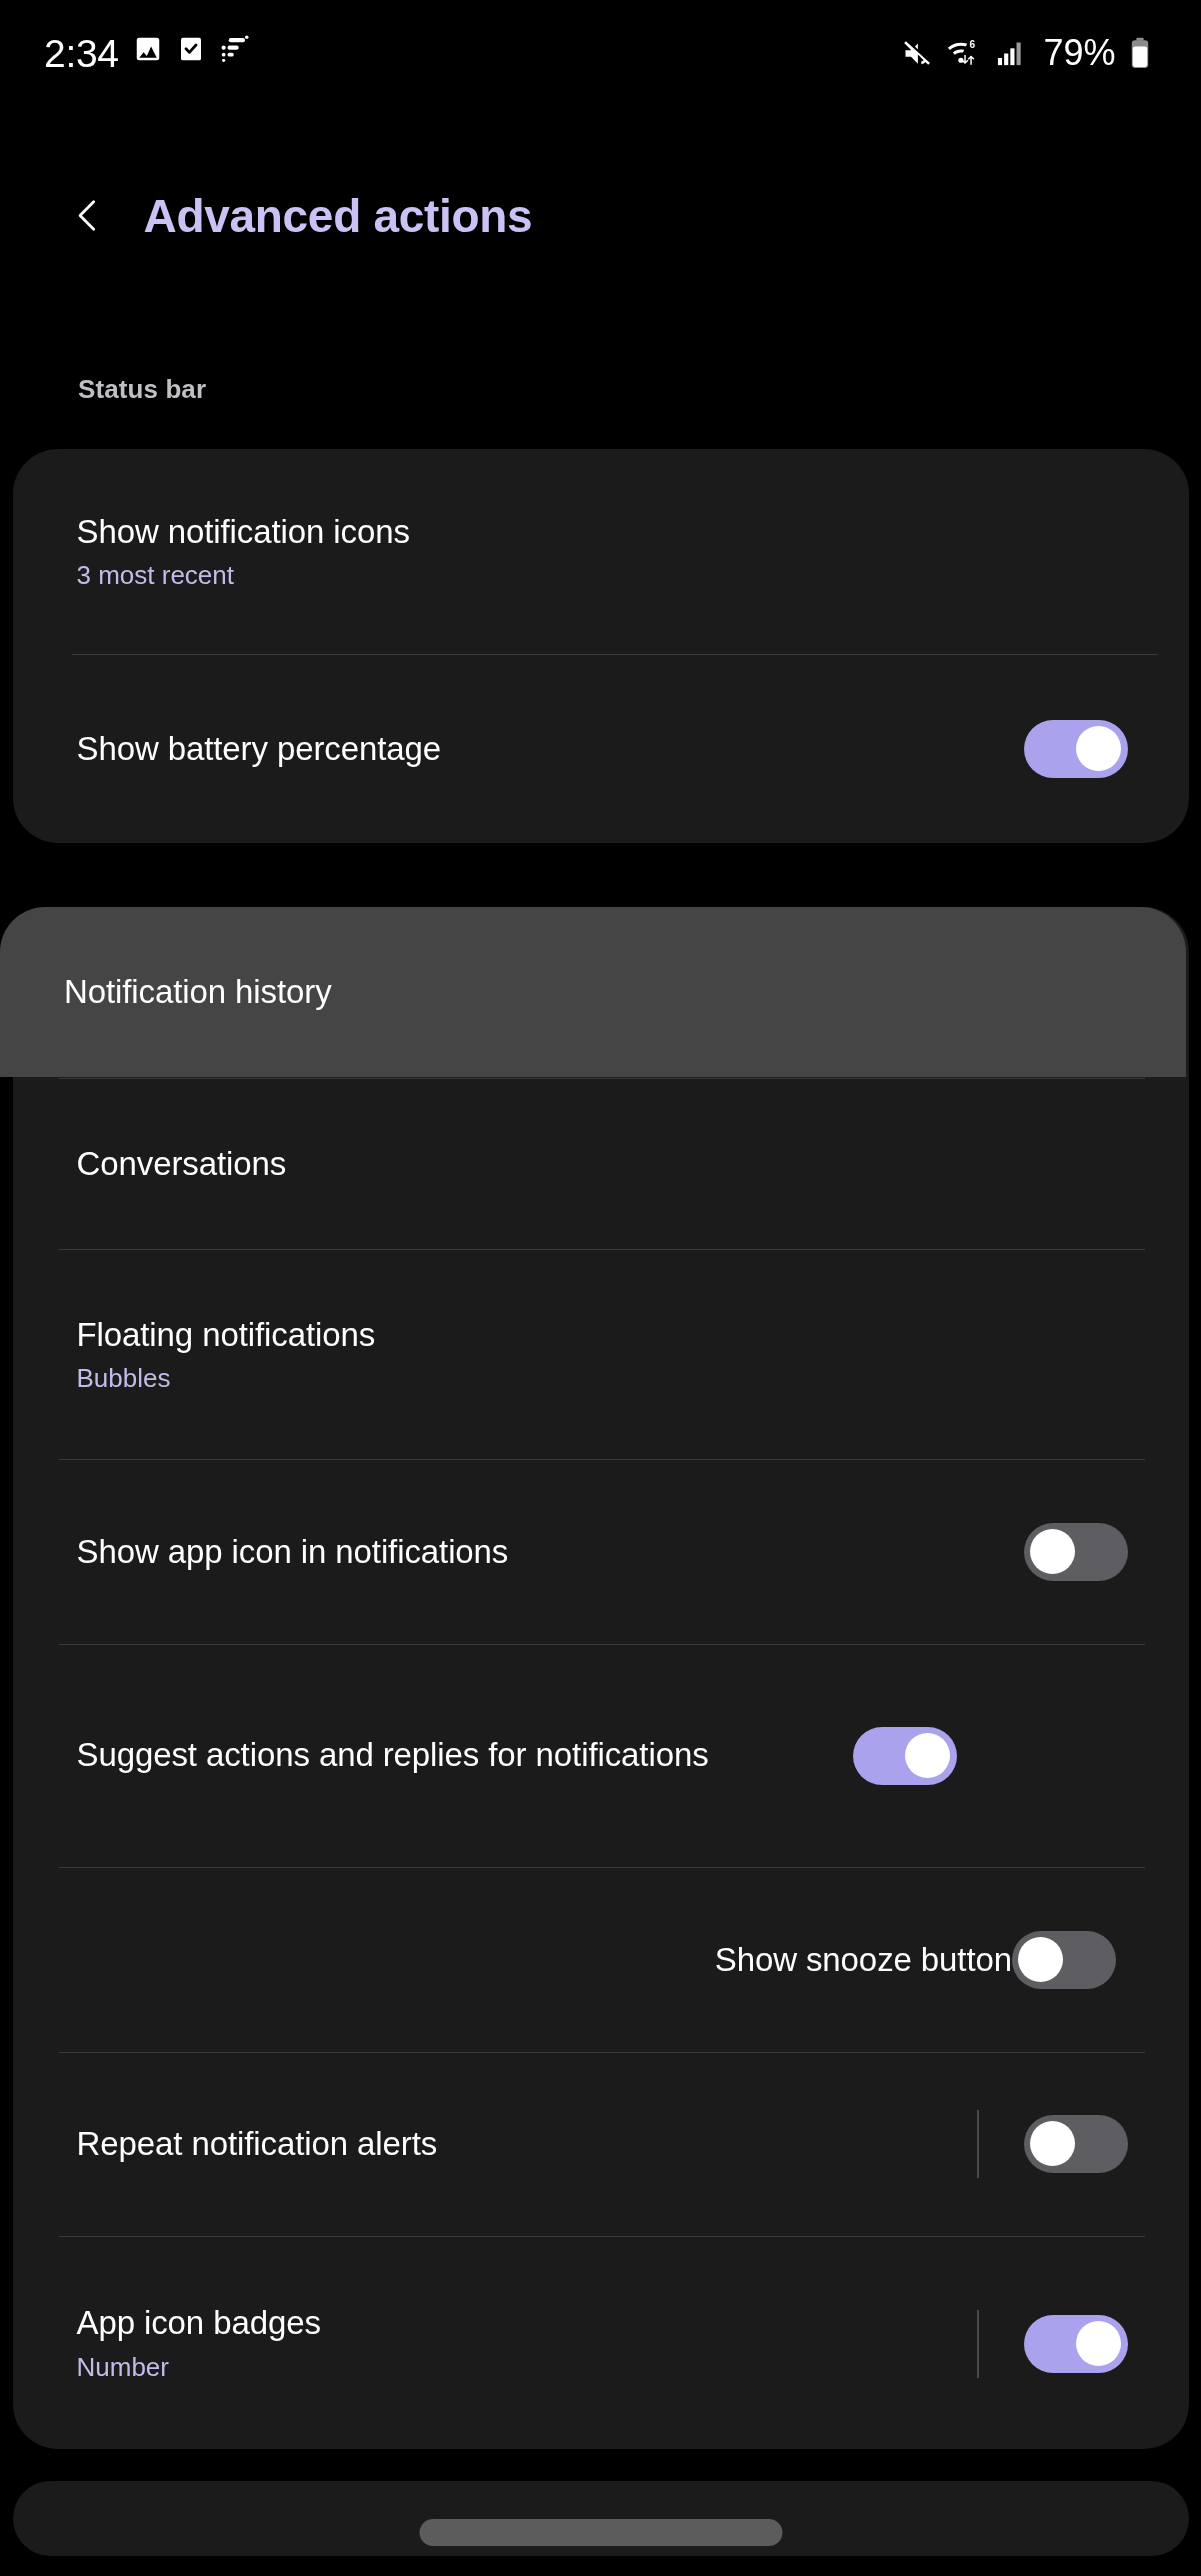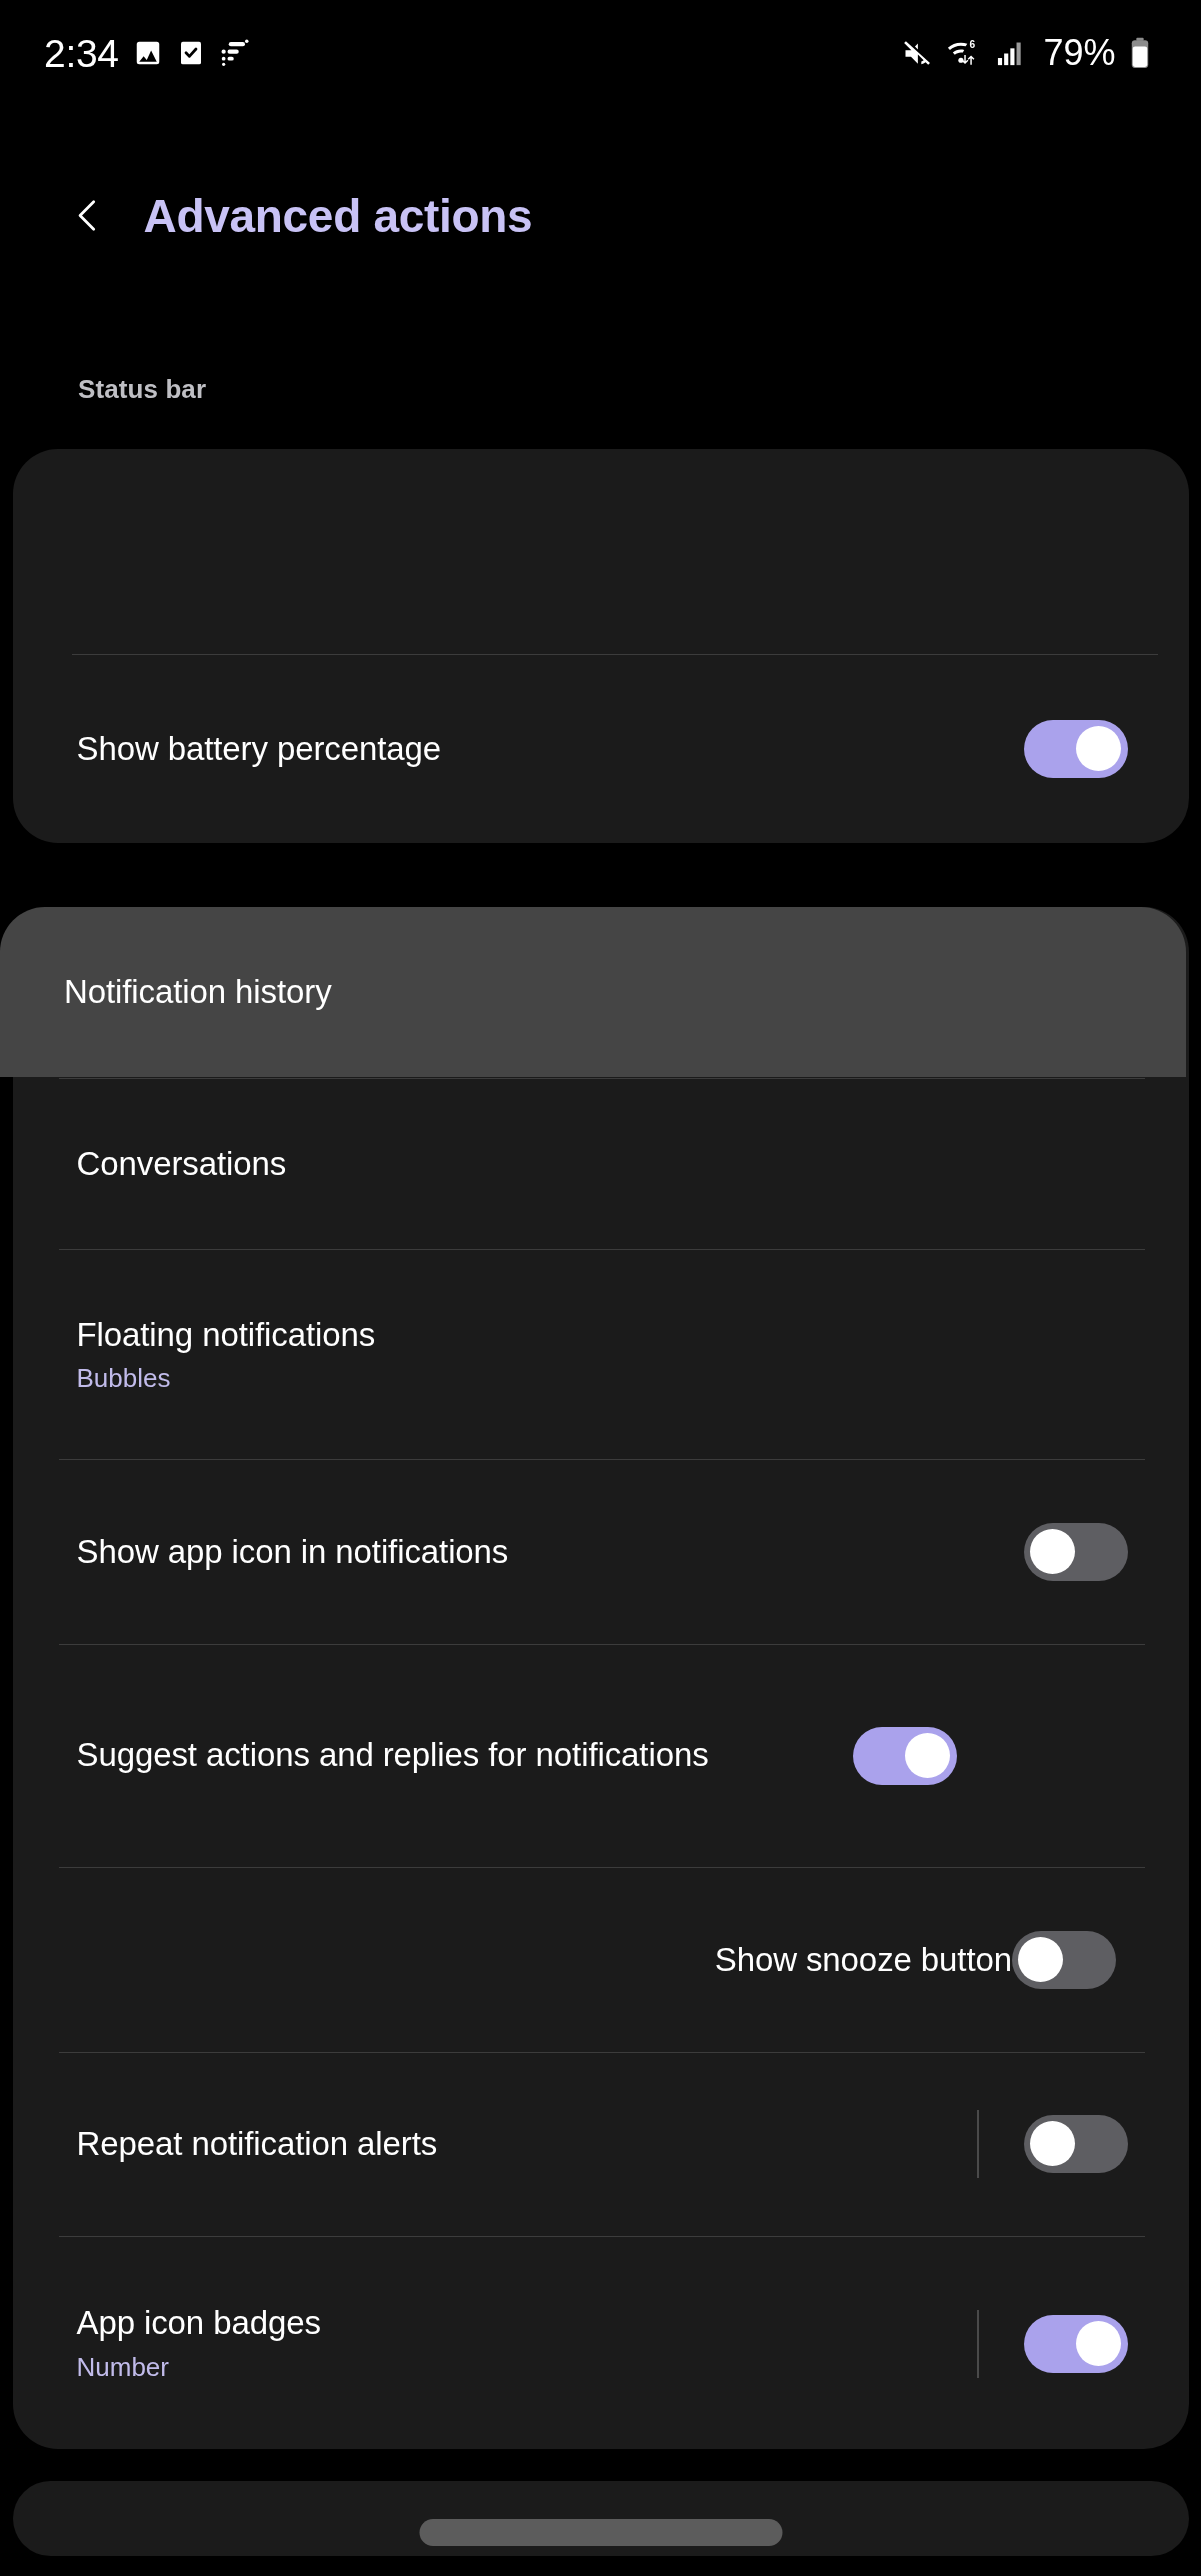--- a/index.html
+++ b/index.html
@@ -30,21 +30,20 @@
     width: 1201px;
     height: 106px;
     display: flex;
     align-items: center;
     justify-content: space-between;
     padding: 0 49px 0 44px;
     box-sizing: border-box;
   }
   .sb-left {
     display: flex;
-    align-items: center;
     gap: 13.8px;
   }
   .sb-clock {
     font-size: 39px;
     font-weight: 500;
     letter-spacing: -0.3px;
     color: #ffffff;
     line-height: 1;
   }
   .sb-right {
@@ -278,20 +277,26 @@
         <path d="M15.2 3.5L6.8 12l8.4 8.5" stroke="#ffffff" stroke-width="1.7" fill="none" stroke-linecap="round" stroke-linejoin="round"></path>
       </svg>
     </div>
     <div class="page-title">Advanced actions</div>
   </div>
 
   <div class="section-label">Status bar</div>
 
   <div class="card" id="card-statusbar">
 
+    <div class="row" style="position:absolute; top:0; left:0; width:100%; height:206px;">
+      <div class="row-text">
+        <div class="row-title">Show notification icons</div>
+        <div class="row-sub">3 most recent</div>
+      </div>
+    </div>
 
     <div class="divider" style="top:205px;"></div>
 
     <div class="row" style="position:absolute; top:206px; left:0; width:100%; height:188px;">
       <div class="row-text">
         <div class="row-title">Show battery percentage</div>
       </div>
       <div class="toggle on">
         <div class="knob"></div>
       </div>

